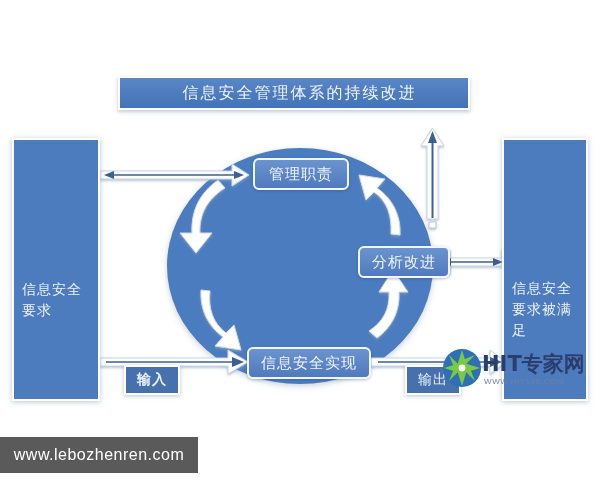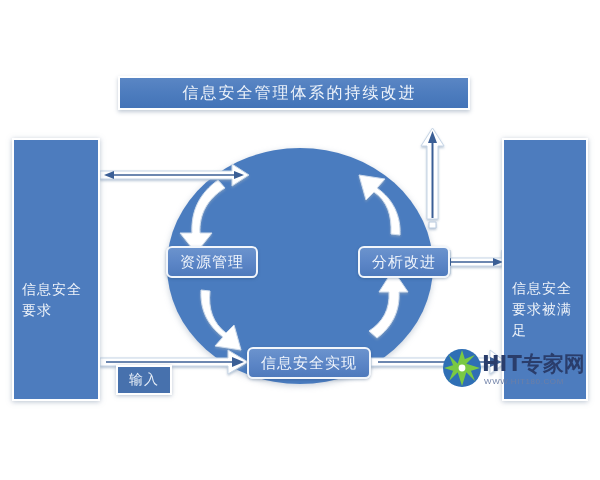--- a/index.html
+++ b/index.html
@@ -99,21 +99,21 @@
   .io-box {
     position: absolute;
     background: #4771ad;
     border: 2px solid #ffffff;
     box-shadow: 0 1px 4px rgba(120,140,165,0.5);
     box-sizing: border-box;
     display: flex;
     align-items: center;
     justify-content: center;
   }
-  #io-input  { left: 116px; top: 365px; width: 56px; height: 30px; }
+  #io-input  { left: 124px; top: 365px; width: 56px; height: 30px; font-weight: bold; }
   #io-output { left: 405px; top: 365px; width: 56px; height: 30px; }
   .io-text {
     color: #e9f0f9;
     font-size: 14px;
     letter-spacing: 1px;
     font-family: "DejaVu Sans", "Liberation Sans", sans-serif;
   }
 
   
   #cycle-circle {
@@ -299,32 +299,35 @@
     <span class="panel-text">信息安全
 要求</span>
   </div>
 
   <div id="panel-right" class="side-panel">
     <span class="panel-text">信息安全
 要求被满
 足</span>
   </div>
 
-  <div id="node-left" class="node">
-    <span class="node-text">资源管理</span>
+  <div id="node-top" class="node">
+    <span class="node-text">管理职责</span>
   </div>
   <div id="node-right" class="node">
     <span class="node-text">分析改进</span>
   </div>
   <div id="node-bottom" class="node">
     <span class="node-text">信息安全实现</span>
   </div>
 
   <div id="io-input" class="io-box">
     <span class="io-text">输入</span>
+  </div>
+  <div id="io-output" class="io-box">
+    <span class="io-text">输出</span>
   </div>
 
   <div id="watermark">
     <svg id="wm-logo" viewBox="0 0 44 44">
       <circle cx="22" cy="22" r="19" fill="#2f6fb5"></circle>
       <g fill="#7ac943">
         <path d="M22 4 L27 20 L22 22 L17 20 Z"></path>
         <path d="M40 22 L24 27 L22 22 L24 17 Z"></path>
         <path d="M22 40 L17 24 L22 22 L27 24 Z"></path>
         <path d="M4 22 L20 17 L22 22 L20 27 Z"></path>
@@ -332,14 +335,17 @@
         <path d="M35 35 L26 26 L22 22 L31 25 Z"></path>
         <path d="M9 35 L18 26 L22 22 L13 25 Z"></path>
         <path d="M9 9 L18 18 L22 22 L13 19 Z"></path>
       </g>
       <circle cx="22" cy="22" r="3.4" fill="#ffffff"></circle>
     </svg>
     <span id="wm-text">HIT专家网</span>
     <span id="wm-sub">WWW.HIT180.COM</span>
   </div>
 
+  <div id="url-badge" class="tag-badge">
+    <span>www.lebozhenren.com</span>
+  </div>
 
 </div>
 
 </body></html>

